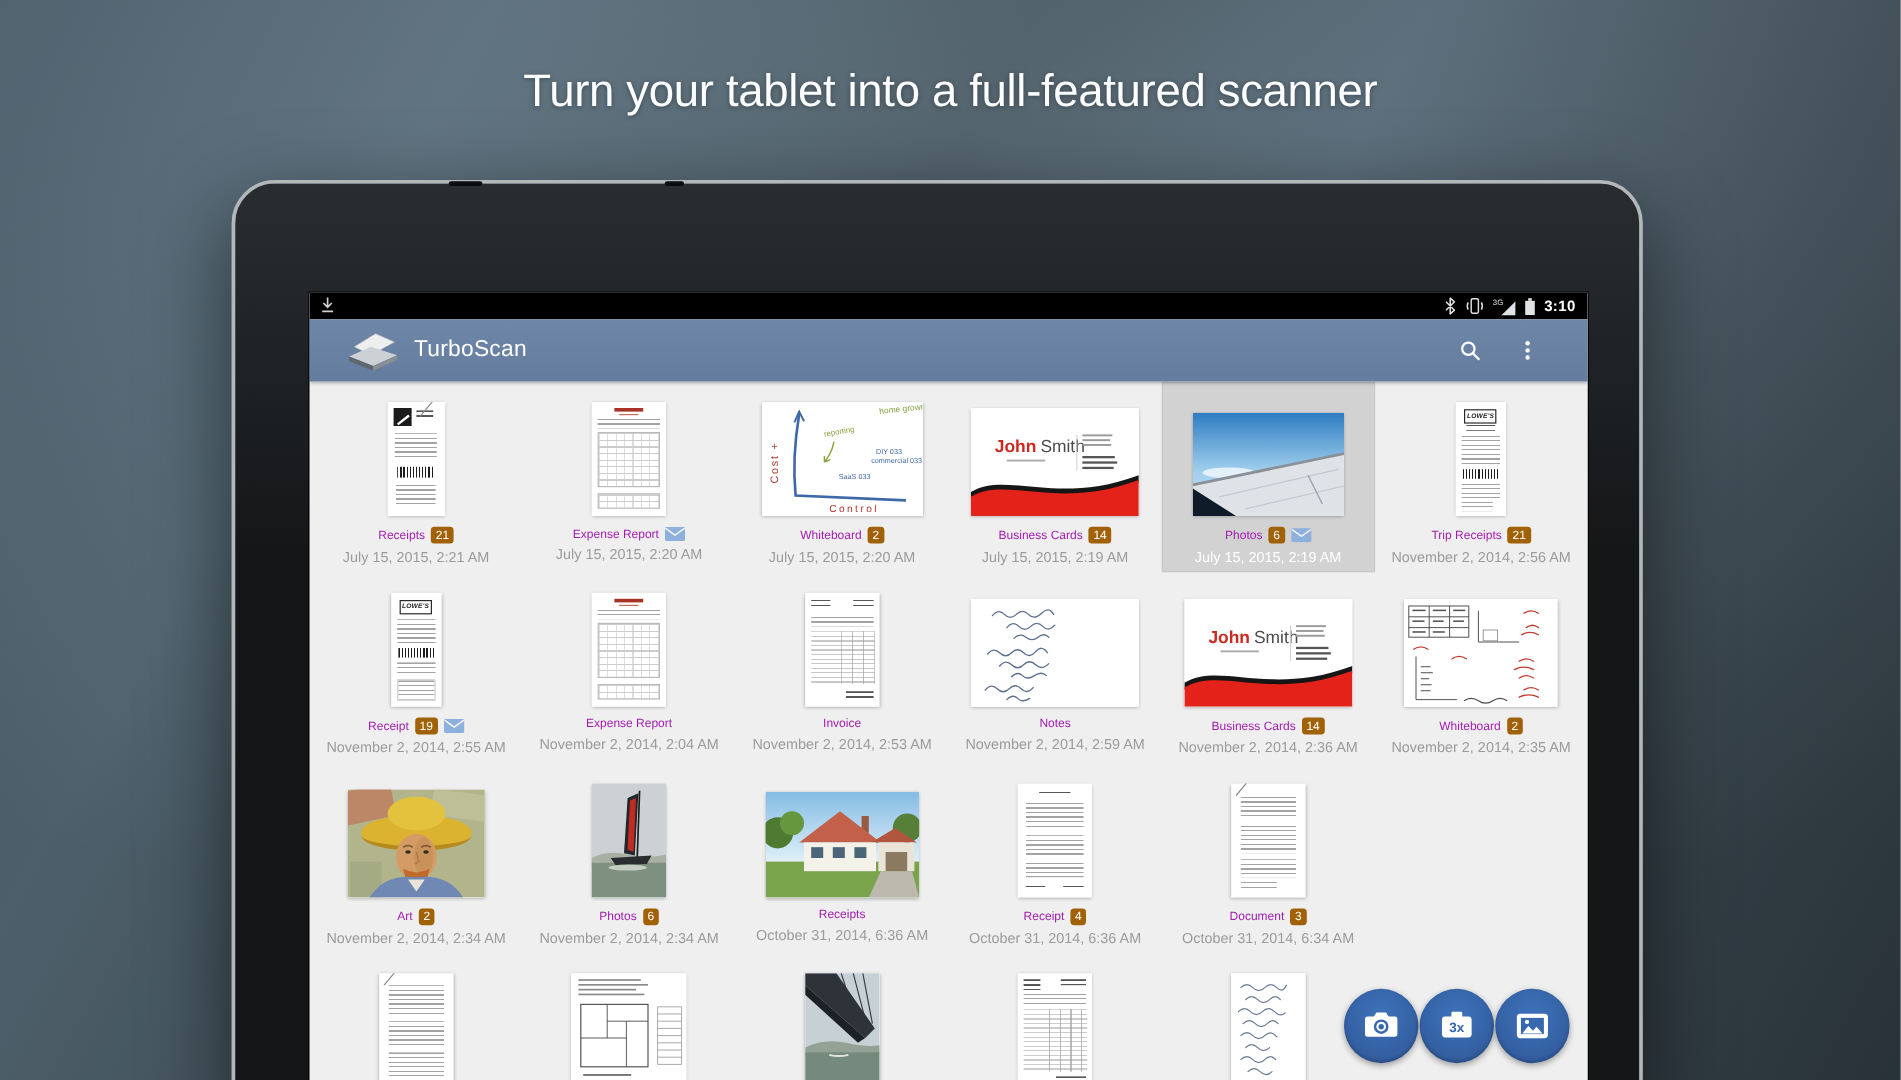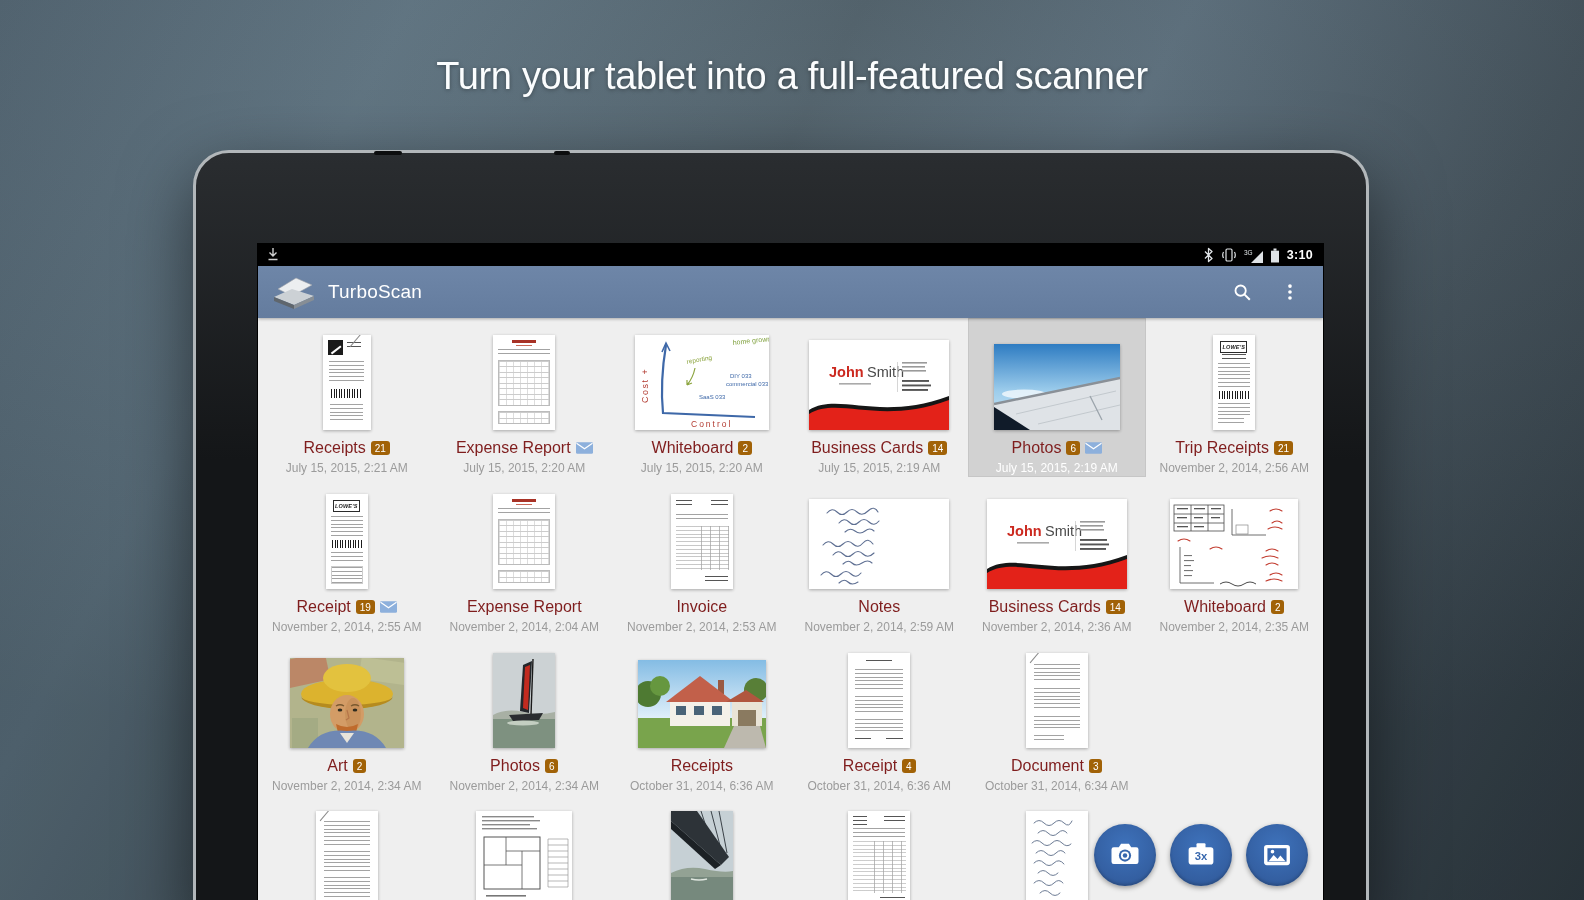--- a/index.html
+++ b/index.html
@@ -25,34 +25,34 @@
 
   
   .statusbar { height:22px; background:#000; display:flex; align-items:center;
     justify-content:flex-end; gap:7px; padding:0 10px; position:relative; }
   .statusbar svg { display:block; }
   .dl-ic { position:absolute; left:8px; top:3px; }
   .time { color:#fff; font-size:12.5px; font-weight:bold; letter-spacing:.3px; }
 
   
   .appbar { height:52px; background:linear-gradient(#6e86a8,#647c9e);
-    display:flex; align-items:center; padding:0 14px; box-shadow:0 1px 3px rgba(0,0,0,.3); position:relative; z-index:3; }
+    display:flex; align-items:center; padding:0 31px; box-shadow:0 1px 3px rgba(0,0,0,.3); position:relative; z-index:3; }
   .appbar .title { color:#fff; font-size:19px; margin-left:12px; letter-spacing:.2px; }
   .ab-actions { margin-left:auto; display:flex; align-items:center; gap:26px; padding-right:8px; }
   .abicon { width:22px; height:22px; cursor:pointer; }
 
   
   .content { position:relative; height:calc(100% - 74px); background:#efefef; overflow:hidden; }
   .grid { display:grid; grid-template-columns:repeat(6,1fr); }
   .cell { height:159px; display:flex; flex-direction:column; align-items:center; }
   .cell.selected { background:#d2d2d2; box-shadow:inset 0 0 0 1px #c6c6c6; }
   .cell.selected .dt { color:#fff; }
   .ta { height:112px; width:100%; display:flex; align-items:flex-end; justify-content:center; }
   .tl { display:flex; align-items:center; gap:5px; margin-top:9px; }
-  .title { font-size:16px; color:#7f1d1d; }
+  .title { font-size:10px; color:#a21caf; }
   .badge { background:#a16207; color:#fff; font-size:10px; border-radius:3px; padding:1.5px 4px; line-height:1.1; }
   .dt { font-size:12px; color:#9b9b9b; margin-top:4px;text-align:center; }
   .mailic { width:17px; height:12px; }
 
   
   .t { position:relative; background:#fff; box-shadow:0 1px 3px rgba(0,0,0,.3); flex:none; overflow:hidden; }
   .t.photo { background:none; }
   .ln  { position:absolute; background:repeating-linear-gradient(to bottom,#a3a3a3 0,#a3a3a3 1px,transparent 1px,transparent 3.8px); }
   .lnd { position:absolute; background:repeating-linear-gradient(to bottom,#555 0,#555 1.2px,transparent 1.2px,transparent 4.2px); }
   .bc  { position:absolute; background:repeating-linear-gradient(to right,#1c1c1c 0,#1c1c1c 1px,transparent 1px,transparent 2.6px); }
@@ -61,21 +61,21 @@
   .hd-logo { position:absolute; left:5px; top:5px; width:15px; height:15px; background:#1b1b1b; }
   .hd-logo::after { content:""; position:absolute; left:2px; top:9px; width:12px; height:1.5px; background:#fff; transform:rotate(-38deg); }
   .xg { position:absolute; left:5px; right:5px; border:1px solid #bbb;
     background:repeating-linear-gradient(to bottom,#ccc 0,#ccc 1px,transparent 1px,transparent 5.5px),
                repeating-linear-gradient(to right,#ddd 0,#ddd 1px,transparent 1px,transparent 7px); }
   .xr { position:absolute; background:#a83226; }
   .lw-logo { position:absolute; left:7px; top:6px; width:27px; height:12px; border:1px solid #2a2a2a;
     font-size:5.5px; font-weight:bold; font-style:italic; color:#222; display:flex; align-items:center; justify-content:center; letter-spacing:.2px; }
 
   
-  .fabs { position:absolute; top:506px; right:15px; display:flex; gap:14px; z-index:6;text-align:right; }
+  .fabs { position:absolute; top:506px; right:15px; display:flex; gap:1px; z-index:6;text-align:right; }
   .fab { width:62px; height:62px; border-radius:50%; cursor:pointer;
     background:radial-gradient(circle at 50% 36%,#3e72bb,#325c9d 78%);
     box-shadow:0 2px 5px rgba(0,0,0,.35), inset 0 -2px 3px rgba(0,0,0,.18);
     display:flex; align-items:center; justify-content:center; }
   .fab svg { width:36px; height:36px; }
 </style>
 </head>
 <body>
 
 <div class="stage">

